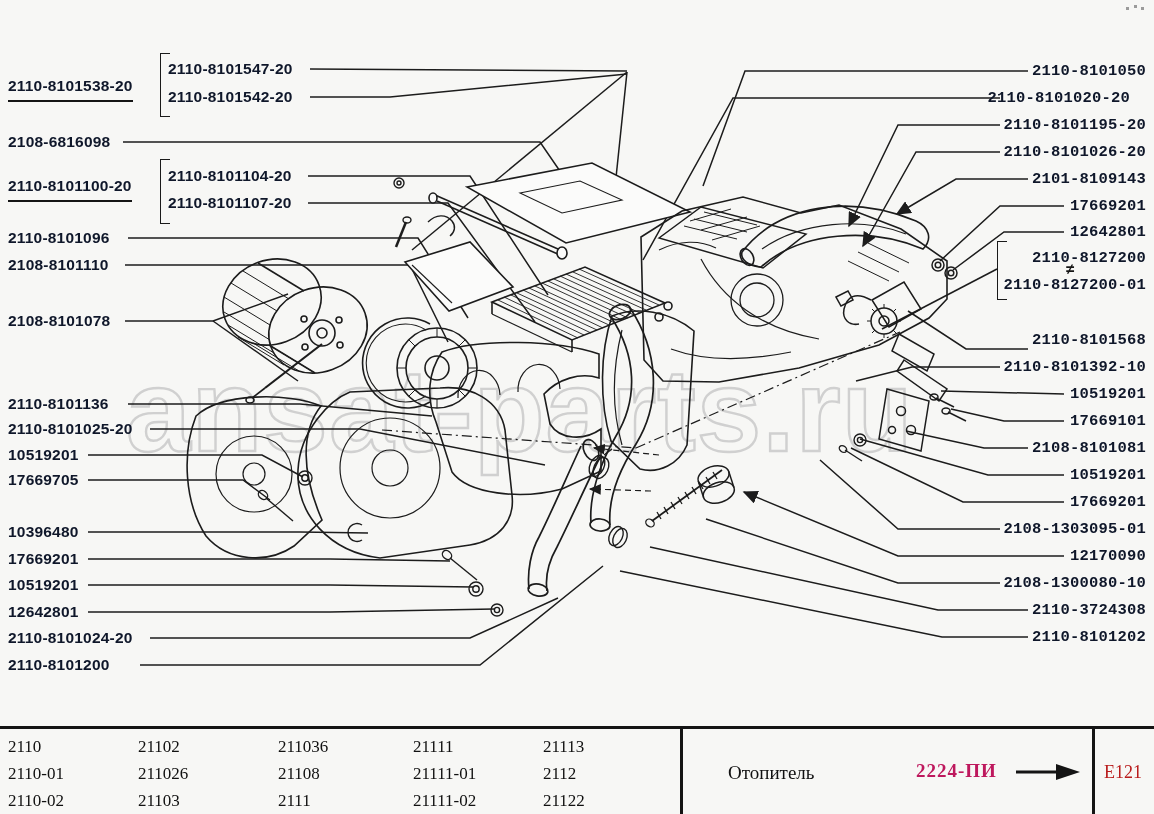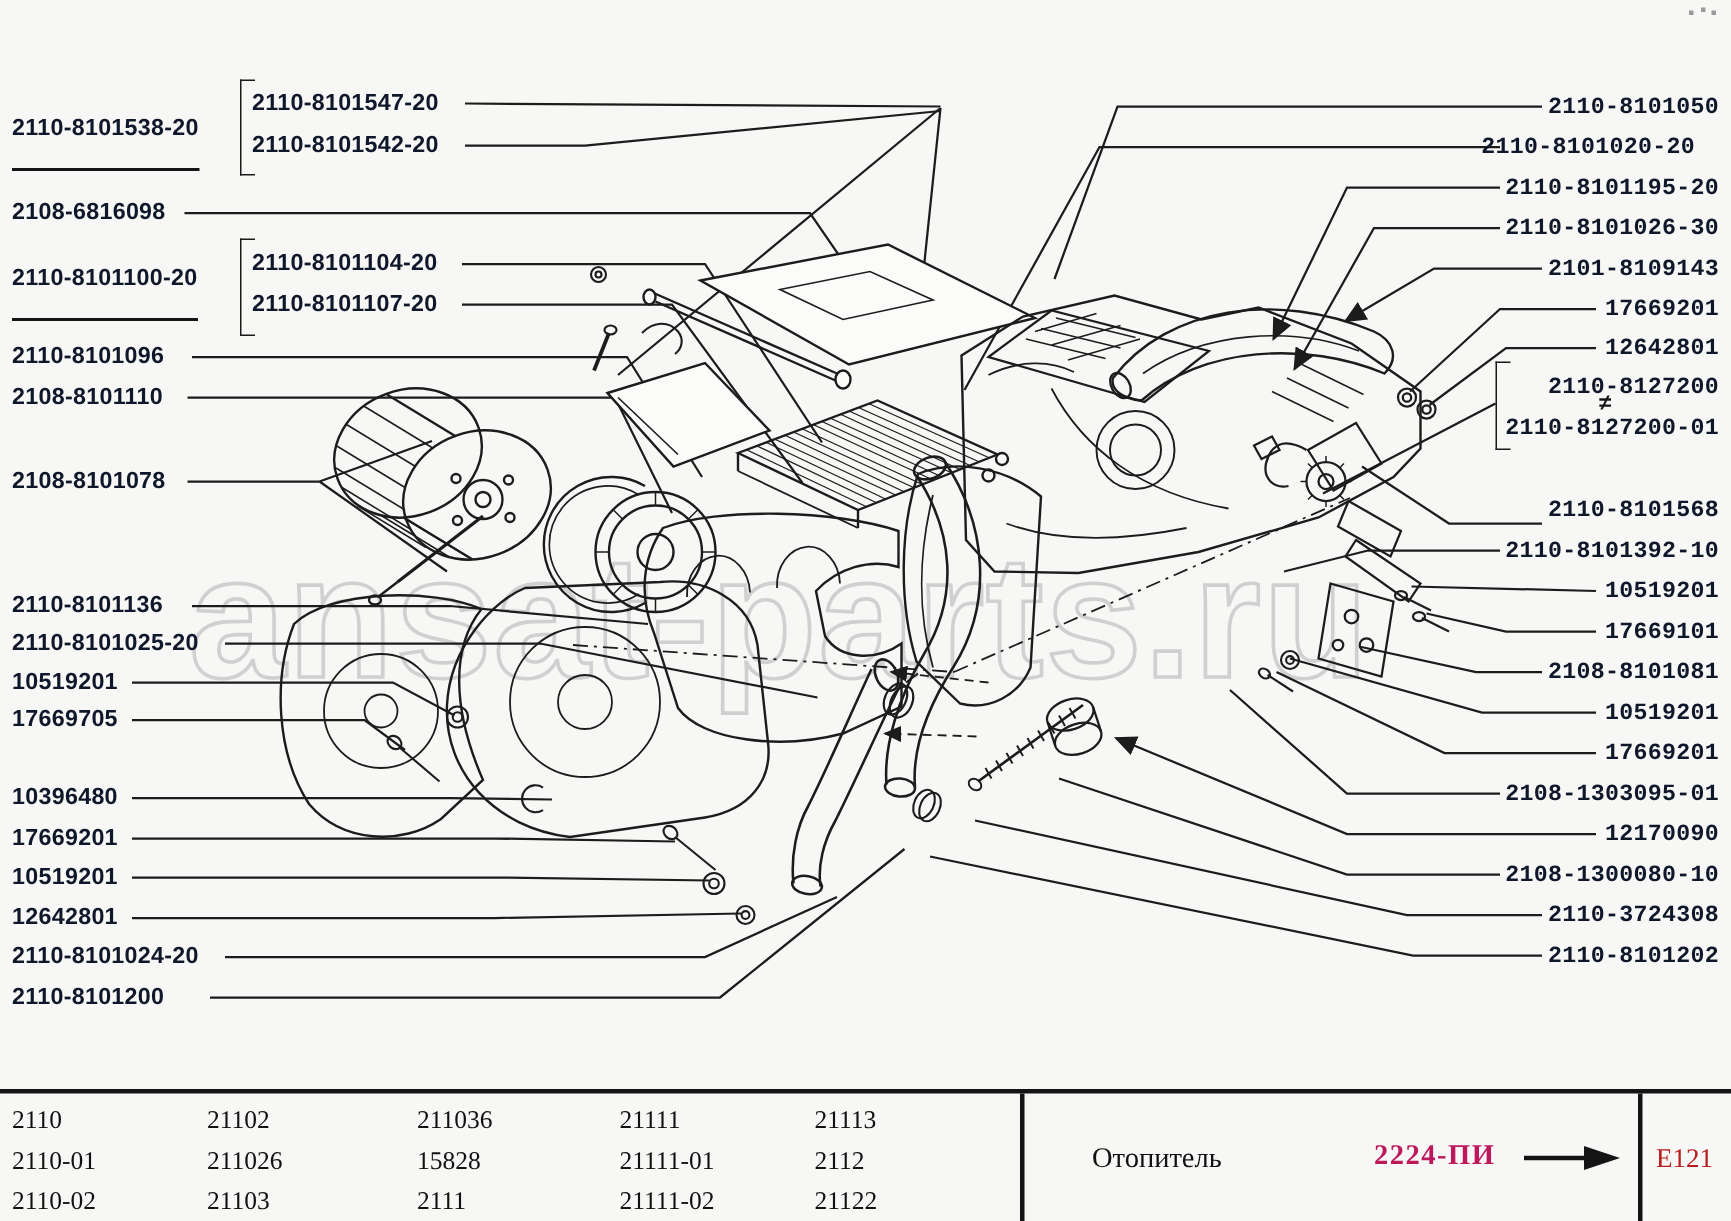--- a/index.html
+++ b/index.html
@@ -8,21 +8,21 @@
   
   .wm{position:absolute;left:126px;top:344px;font:bold 116px "Liberation Sans",sans-serif;
       color:transparent;-webkit-text-stroke:2.4px #c7c7c7;letter-spacing:1px;opacity:.8;
       white-space:nowrap;z-index:1;}
   
   svg.diag{position:absolute;left:0;top:0;z-index:2;}
   
   .lbl{position:absolute;z-index:3;font:bold 15.5px "Liberation Sans",sans-serif;color:#0f172a;
        white-space:nowrap;letter-spacing:.2px;}
   .lbl.r{text-align:right;font-family:Liberation Mono, monospace;}
-  .lbl.u{border-bottom:2px solid #151515;padding-bottom:17px;text-align:center;}
+  .lbl.u{border-bottom:2px solid #151515;padding-bottom:5px;text-align:center;}
   .bracket{position:absolute;z-index:3;border-left:1.8px solid #1a1a1a;border-top:1.8px solid #1a1a1a;
            border-bottom:1.8px solid #1a1a1a;width:9px;}
   .neq{position:absolute;z-index:3;font:bold 15px "Liberation Sans",sans-serif;color:#151515;}
   
   .hrule{position:absolute;left:0;top:726px;width:1154px;height:3px;background:#141414;z-index:3;}
   .vrule{position:absolute;top:729px;width:2.5px;height:85px;background:#141414;z-index:3;}
   .cell{position:absolute;z-index:3;font:17px "Liberation Serif",serif;color:#111;white-space:nowrap;text-align:right;}
   .ftitle{position:absolute;z-index:3;font:19px "Liberation Serif",serif;color:#111;}
   .fcode{position:absolute;z-index:3;font:bold 19px "Liberation Serif",serif;color:#be185d;letter-spacing:1px;}
   .fpage{position:absolute;z-index:3;font:18px "Liberation Serif",serif;color:#b91c1c;}
@@ -367,21 +367,21 @@
   <div class="lbl" style="left:8px;top:656px">2110-8101200</div>
 
   <div class="bracket" style="left:160px;top:53px;height:62px"></div>
   <div class="bracket" style="left:160px;top:159px;height:63px"></div>
   <div class="bracket" style="left:997px;top:241px;height:57px"></div>
   <div class="neq" style="left:1066px;top:260px">≠</div>
 
   <div class="lbl r" style="right:8px;top:62px">2110-8101050</div>
   <div class="lbl r" style="right:24px;top:89px">2110-8101020-20</div>
   <div class="lbl r" style="right:8px;top:116px">2110-8101195-20</div>
-  <div class="lbl r" style="right:8px;top:143px">2110-8101026-30</div>
+  <div class="lbl r" style="right:8px;top:143px">2110-8101026-20</div>
   <div class="lbl r" style="right:8px;top:170px">2101-8109143</div>
   <div class="lbl r" style="right:8px;top:197px">17669201</div>
   <div class="lbl r" style="right:8px;top:223px">12642801</div>
   <div class="lbl r" style="right:8px;top:249px">2110-8127200</div>
   <div class="lbl r" style="right:8px;top:276px">2110-8127200-01</div>
   <div class="lbl r" style="right:8px;top:331px">2110-8101568</div>
   <div class="lbl r" style="right:8px;top:358px">2110-8101392-10</div>
   <div class="lbl r" style="right:8px;top:385px">10519201</div>
   <div class="lbl r" style="right:8px;top:412px">17669101</div>
   <div class="lbl r" style="right:8px;top:439px">2108-8101081</div>
@@ -397,21 +397,21 @@
   <div class="vrule" style="left:680px"></div>
   <div class="vrule" style="left:1092px"></div>
 
   <div class="cell" style="left:8px;top:737px">2110</div>
   <div class="cell" style="left:138px;top:737px">21102</div>
   <div class="cell" style="left:278px;top:737px">211036</div>
   <div class="cell" style="left:413px;top:737px">21111</div>
   <div class="cell" style="left:543px;top:737px">21113</div>
   <div class="cell" style="left:8px;top:764px">2110-01</div>
   <div class="cell" style="left:138px;top:764px">211026</div>
-  <div class="cell" style="left:278px;top:764px">15828</div>
+  <div class="cell" style="left:278px;top:764px">21108</div>
   <div class="cell" style="left:413px;top:764px">21111-01</div>
   <div class="cell" style="left:543px;top:764px">2112</div>
   <div class="cell" style="left:8px;top:791px">2110-02</div>
   <div class="cell" style="left:138px;top:791px">21103</div>
   <div class="cell" style="left:278px;top:791px">2111</div>
   <div class="cell" style="left:413px;top:791px">21111-02</div>
   <div class="cell" style="left:543px;top:791px">21122</div>
 
   <div class="ftitle" style="left:728px;top:762px">Отопитель</div>
   <div class="fcode" style="left:916px;top:760px">2224-ПИ</div>

